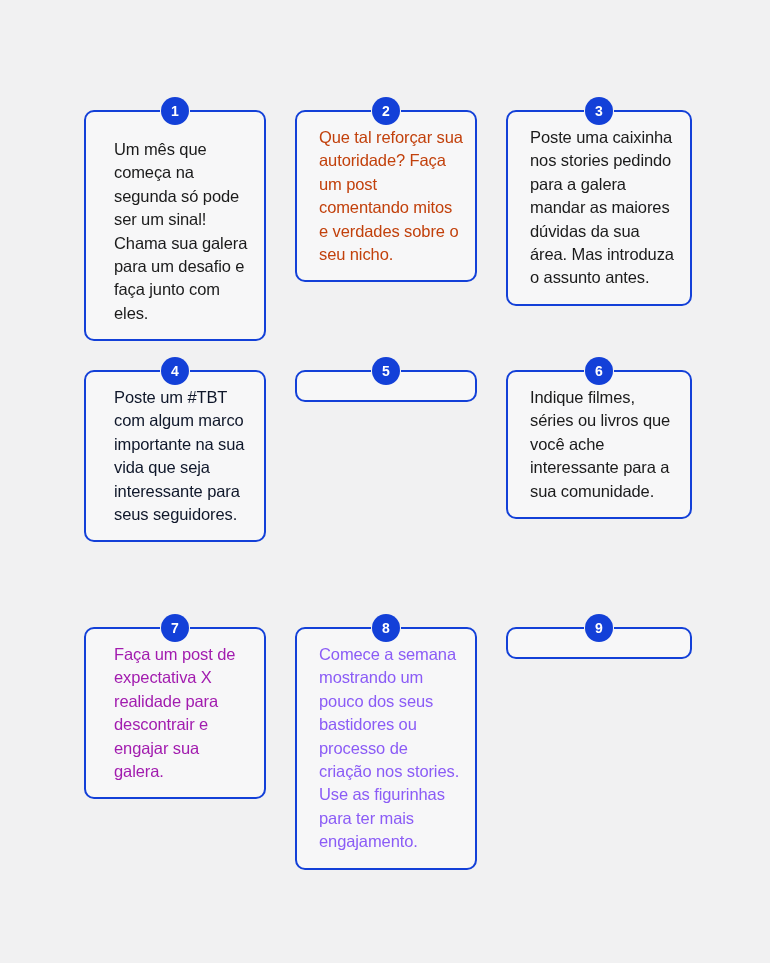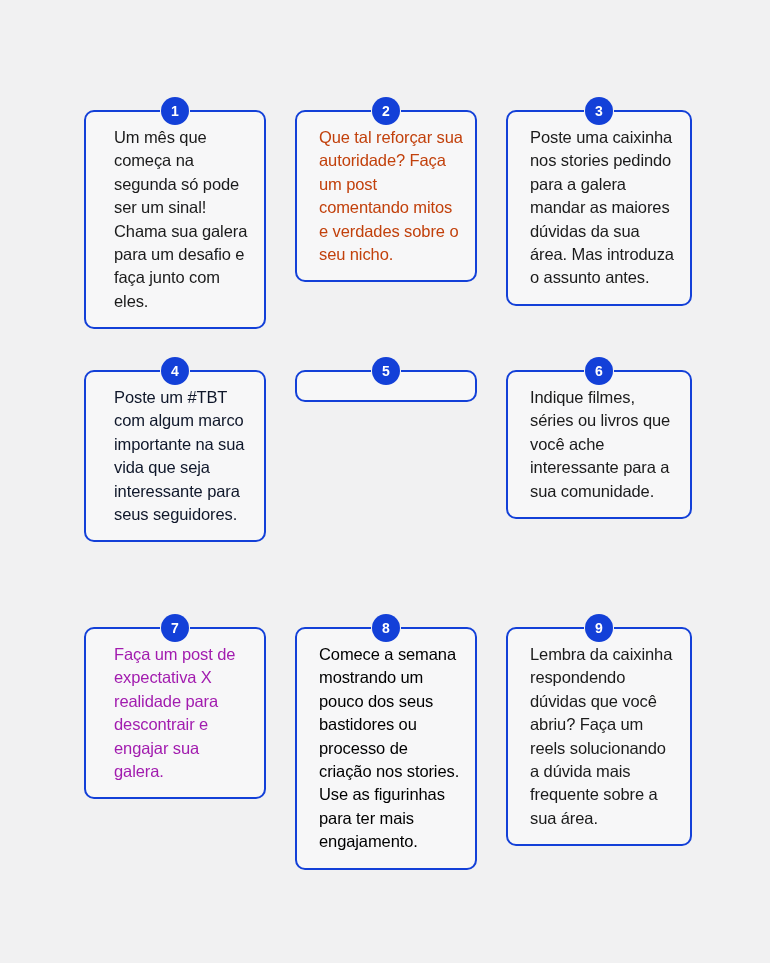--- a/index.html
+++ b/index.html
@@ -102,21 +102,21 @@
 </style>
 </head>
 <body style="background: rgb(241, 241, 242);">
 
 <div class="board">
   <div class="grid">
 
     <div class="cell r1 col-1">
       <div class="card" style="background: rgb(247, 247, 248); border-color: rgb(19, 64, 216);">
         <div class="badge" style="background: rgb(19, 64, 216); color: rgb(255, 255, 255);">1</div>
-        <p class="card-text" style="color: rgb(27, 27, 27);">Um mês que começa na segunda só pode ser um sinal! Chama sua galera para um desafio e faça junto com eles.</p>
+        <p class="card-text" style="color: rgb(27, 27, 27); margin-top: 12px;">Um mês que começa na segunda só pode ser um sinal! Chama sua galera para um desafio e faça junto com eles.</p>
       </div>
     </div>
 
     <div class="cell r1 col-2">
       <div class="card" style="background: rgb(247, 247, 248); border-color: rgb(19, 64, 216);">
         <div class="badge" style="background: rgb(19, 64, 216); color: rgb(255, 255, 255);">2</div>
         <p class="card-text" style="color: #c2410c;">Que tal reforçar sua autoridade? Faça um post comentando mitos e verdades sobre o seu nicho.</p>
       </div>
     </div>
 
@@ -150,25 +150,24 @@
     <div class="cell r3 col-1">
       <div class="card" style="background: rgb(247, 247, 248); border-color: rgb(19, 64, 216);">
         <div class="badge" style="background: rgb(19, 64, 216); color: rgb(255, 255, 255);">7</div>
         <p class="card-text" style="color: #a21caf;">Faça um post de expectativa X realidade para descontrair e engajar sua galera.</p>
       </div>
     </div>
 
     <div class="cell r3 col-2">
       <div class="card" style="background: rgb(247, 247, 248); border-color: rgb(19, 64, 216);">
         <div class="badge" style="background: rgb(19, 64, 216); color: rgb(255, 255, 255);">8</div>
-        <p class="card-text" style="color: #000000;">Comece a semana mostrando um pouco dos seus bastidores ou processo de criação nos stories. Use as figurinhas para ter mais engajamento.</p>
+        <p class="card-text" style="color: #8b5cf6;">Comece a semana mostrando um pouco dos seus bastidores ou processo de criação nos stories. Use as figurinhas para ter mais engajamento.</p>
       </div>
     </div>
 
     <div class="cell r3 col-3">
       <div class="card" style="background: rgb(247, 247, 248); border-color: rgb(19, 64, 216);">
         <div class="badge" style="background: rgb(19, 64, 216); color: rgb(255, 255, 255);">9</div>
-        <p class="card-text" style="color: rgb(27, 27, 27);">Lembra da caixinha respondendo dúvidas que você abriu? Faça um reels solucionando a dúvida mais frequente sobre a sua área.</p>
       </div>
     </div>
 
   </div>
 </div>
 
 </body></html>

